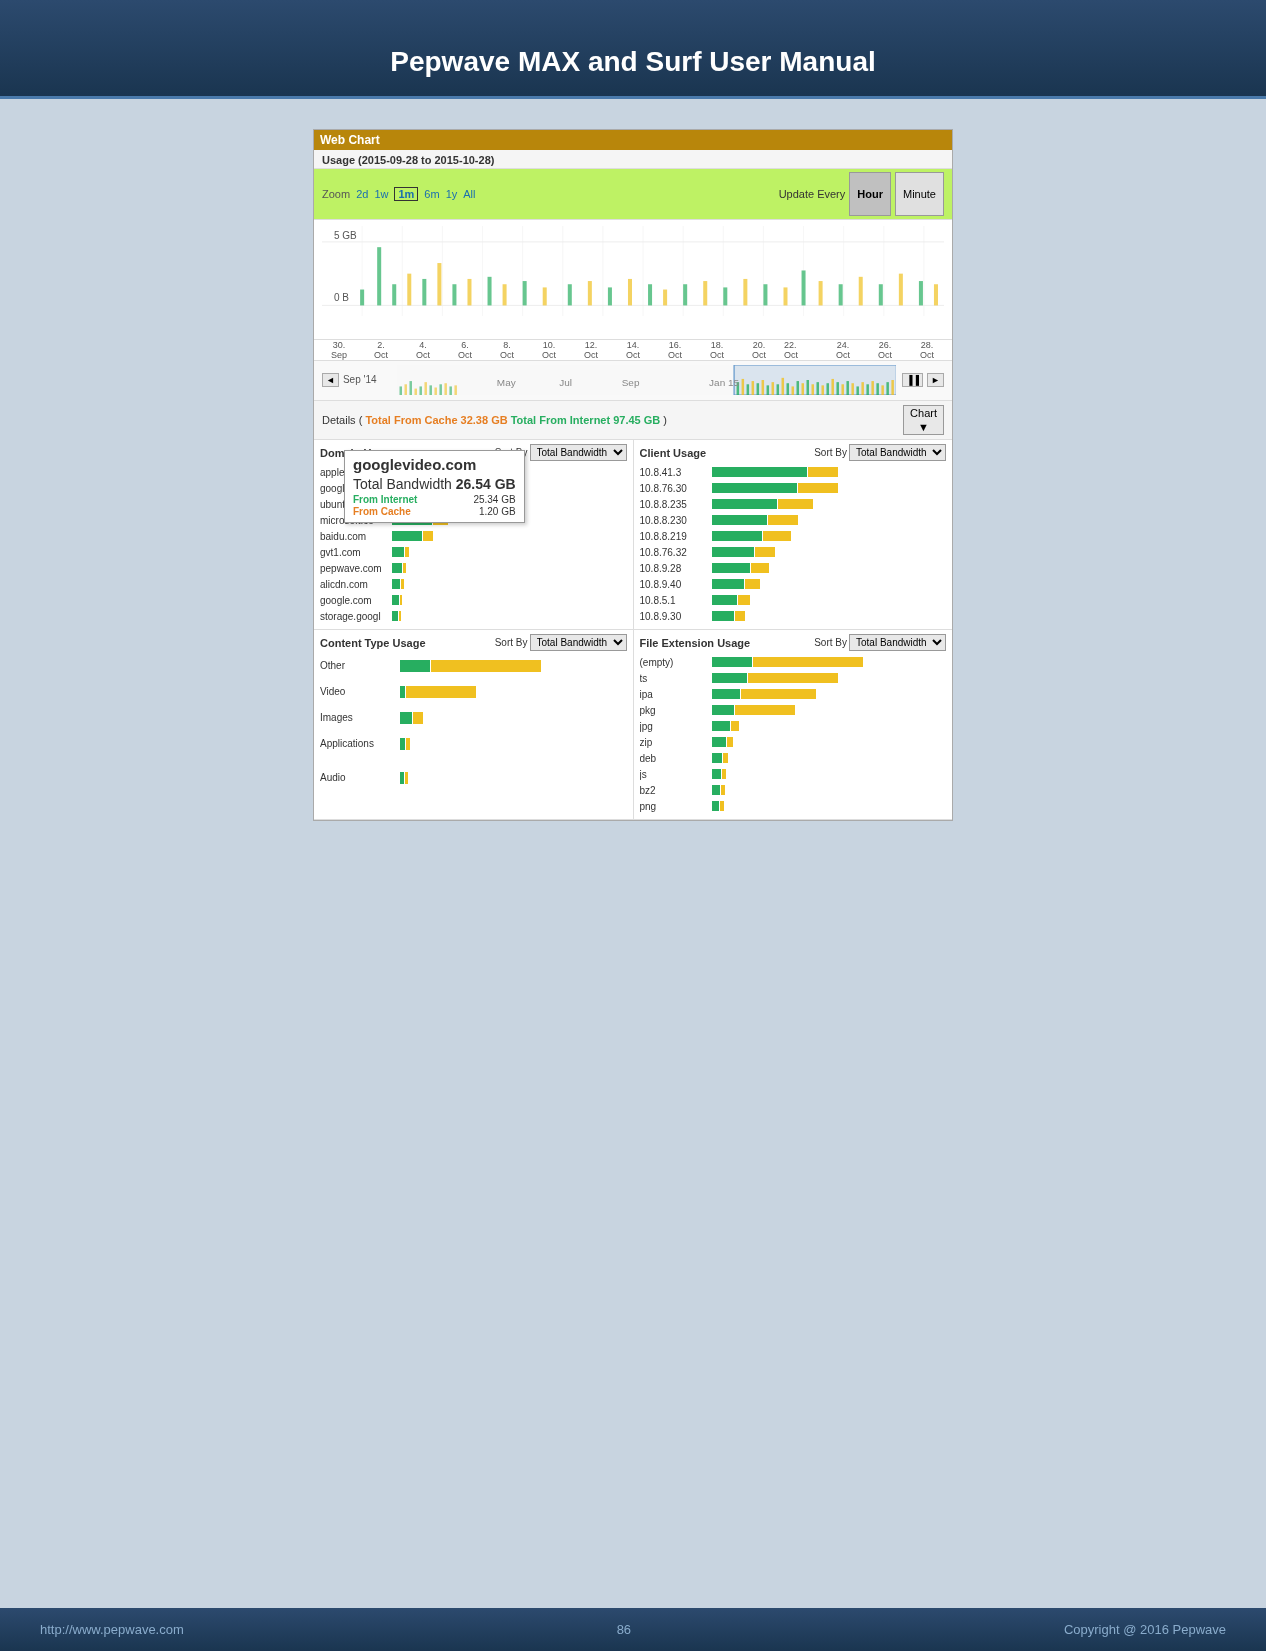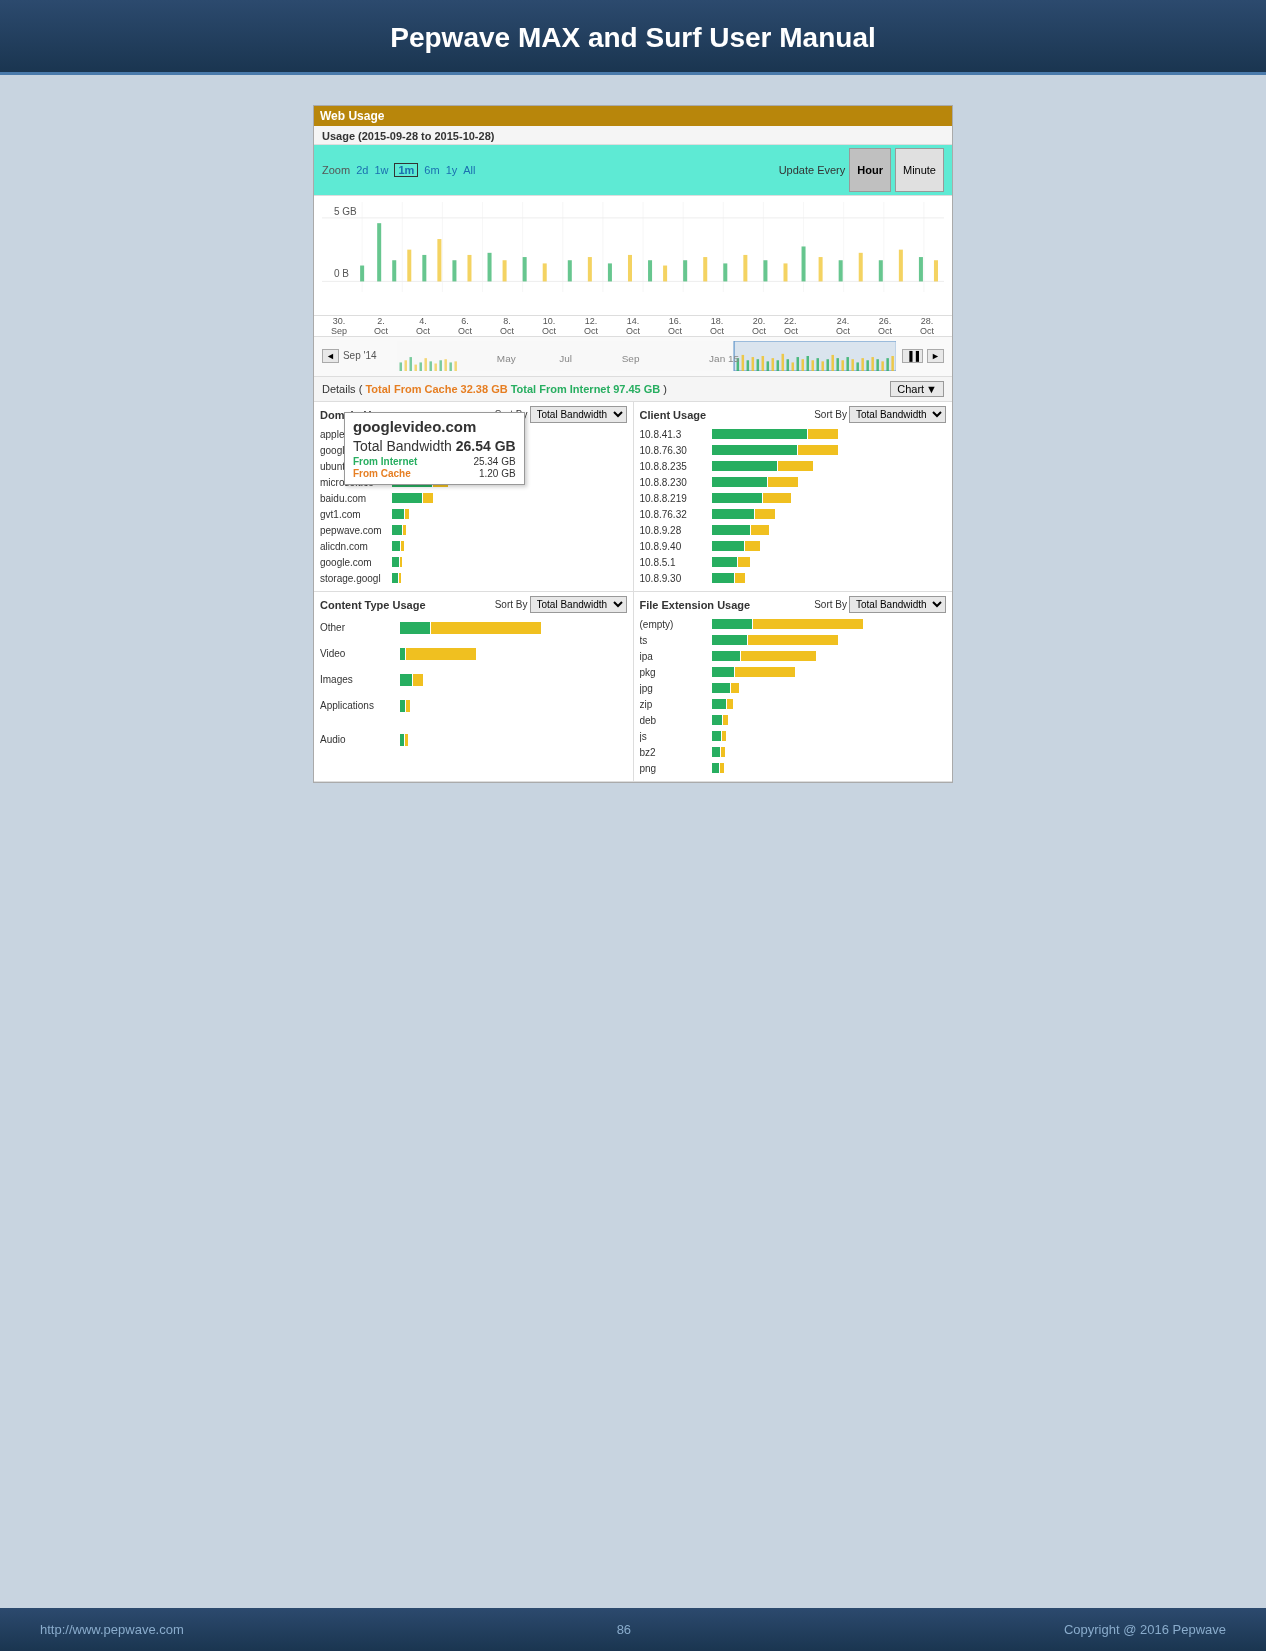--- a/index.html
+++ b/index.html
@@ -16,20 +16,21 @@
     .page-header {
       background: linear-gradient(180deg, #2c4a6e 0%, #1a3550 100%);
       padding: 22px 40px 18px;
       border-bottom: 3px solid #4a7aab;
     }
     .page-header h1 {
       color: #ffffff;
       font-size: 28px;
       font-weight: bold;
       text-align: center;
+      margin-top: 24px;
     }
 
     
     .page-content {
       flex: 1;
       padding: 30px 80px;
       background: #c8d4e0;
       display: flex;
       justify-content: center;
       align-items: flex-start;
@@ -58,21 +59,21 @@
       font-weight: bold;
       color: #333;
       background: #f5f5f5;
       border-bottom: 1px solid #ddd;
     }
 
     .zoom-bar {
       display: flex;
       align-items: center;
       padding: 3px 8px;
-      background: #5eead4;
+      background: #bef264;
       border-bottom: 1px solid #ddd;
       gap: 6px;
       font-size: 11px;
     }
     .zoom-bar .zoom-label { color: #555; }
     .zoom-option {
       color: #1a6faf;
       cursor: pointer;
       text-decoration: none;
     }
@@ -149,20 +150,21 @@
 
     .chart-btn {
       border: 1px solid #999;
       padding: 1px 6px;
       background: #e8e8e8;
       cursor: pointer;
       font-size: 11px;
       display: flex;
       align-items: center;
       gap: 2px;
+      flex-direction: column;
     }
 
     
     .two-col {
       display: flex;
       border-bottom: 1px solid #ddd;
     }
 
     .col-half {
       flex: 1;
@@ -270,21 +272,21 @@
 
 <div class="page-header">
   <h1>Pepwave MAX and Surf User Manual</h1>
 </div>
 
 <div class="page-content">
 
   <div class="web-usage-panel">
 
     <div class="panel-title-bar">
-      <span>Web Usage</span>
+      <span>Web Chart</span>
     </div>
 
     <div class="usage-header">Usage (2015-09-28 to 2015-10-28)</div>
 
     <div class="zoom-bar">
       <span class="zoom-label">Zoom</span>
       <a class="zoom-option">2d</a>
       <a class="zoom-option">1w</a>
       <a class="zoom-option" style="border:1px solid #333; padding:0 3px; font-weight:bold;">1m</a>
       <a class="zoom-option">6m</a>

